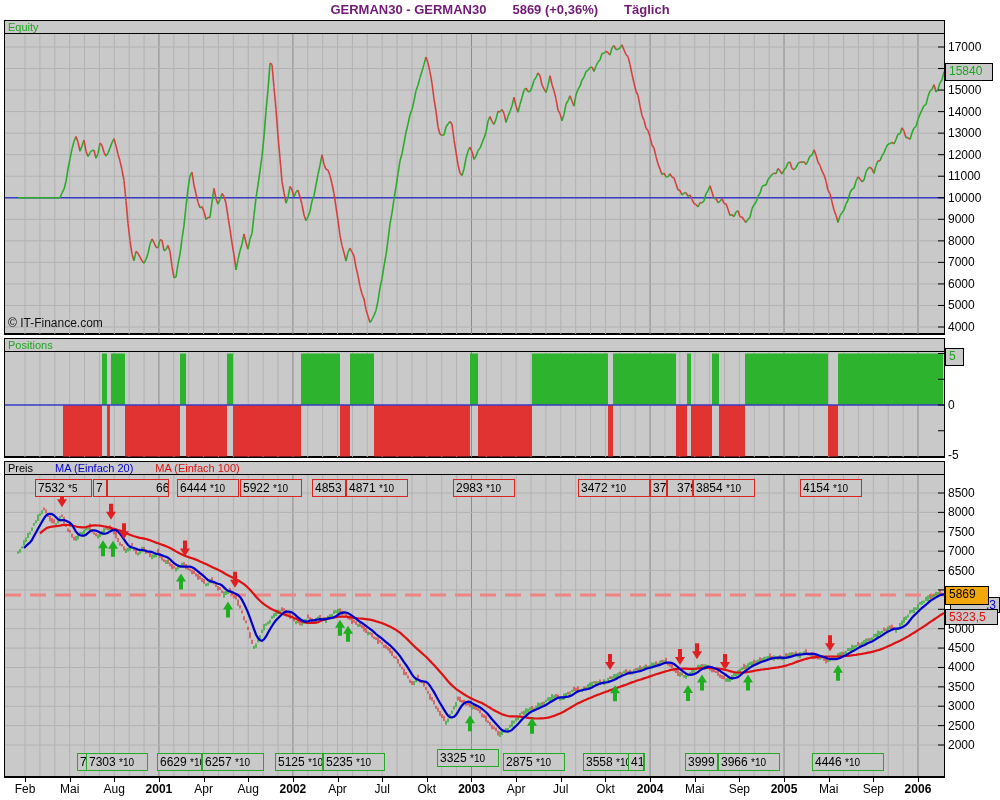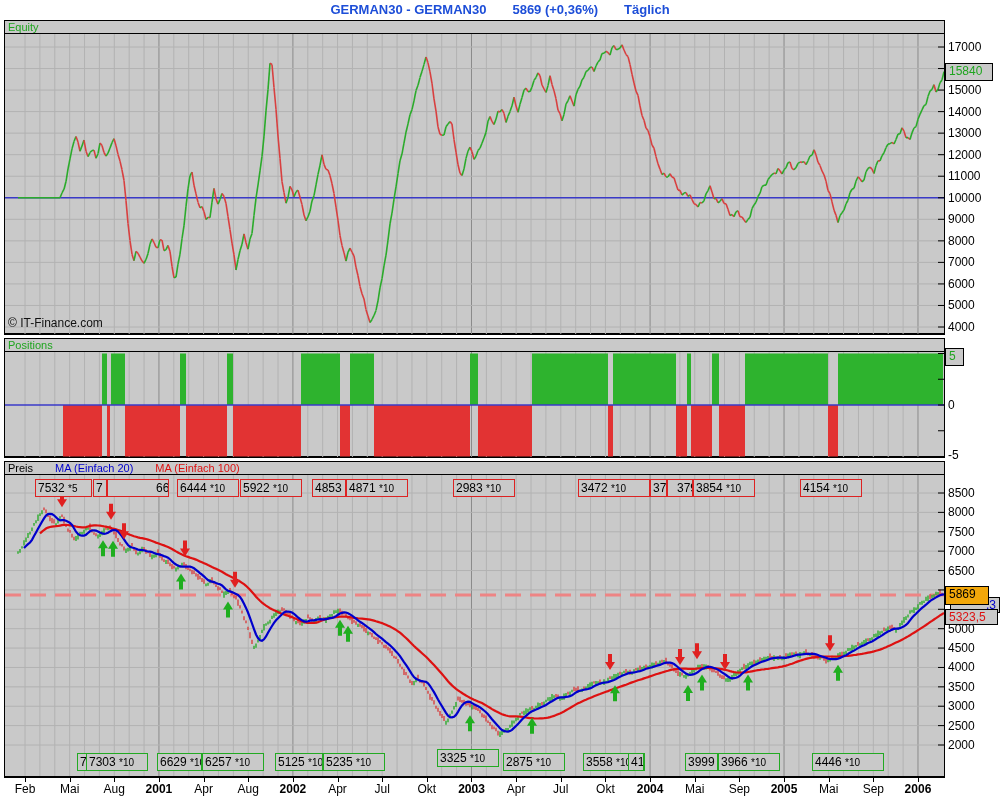--- a/index.html
+++ b/index.html
@@ -1,19 +1,19 @@
 <!DOCTYPE html>
 <html><head>
 <meta charset="utf-8">
 <style>
   html,body{margin:0;padding:0;background:#fff;}
   .screen{position:relative;width:1000px;height:800px;background:#ffffff;
           font-family:"Liberation Sans",sans-serif;overflow:hidden;}
   .titlebar{position:absolute;left:0;top:0;width:1000px;height:19px;
-            text-align:center;font-size:13px;font-weight:bold;color:#1d4ed8;line-height:19px;}
+            text-align:center;font-size:13px;font-weight:bold;color:#701a75;line-height:19px;}
   .titlebar span{margin:0 13px;}
   .panel{position:absolute;left:4px;width:941px;background:#c9c9c9;
          border:1px solid #000;border-bottom-width:2px;box-sizing:border-box;}
   .strip{position:absolute;left:5px;width:939px;height:13px;background:#c9c9c9;
          border-bottom:1px solid #000;font-size:11px;line-height:13px;display:flex;
          gap:22px;padding-left:3px;box-sizing:border-box;white-space:nowrap;}
   .greenlbl{color:#1fa51f;}
   .bluelbl{color:#0000cc;}
   .redlbl{color:#dd1111;}
   svg.plot{position:absolute;}

